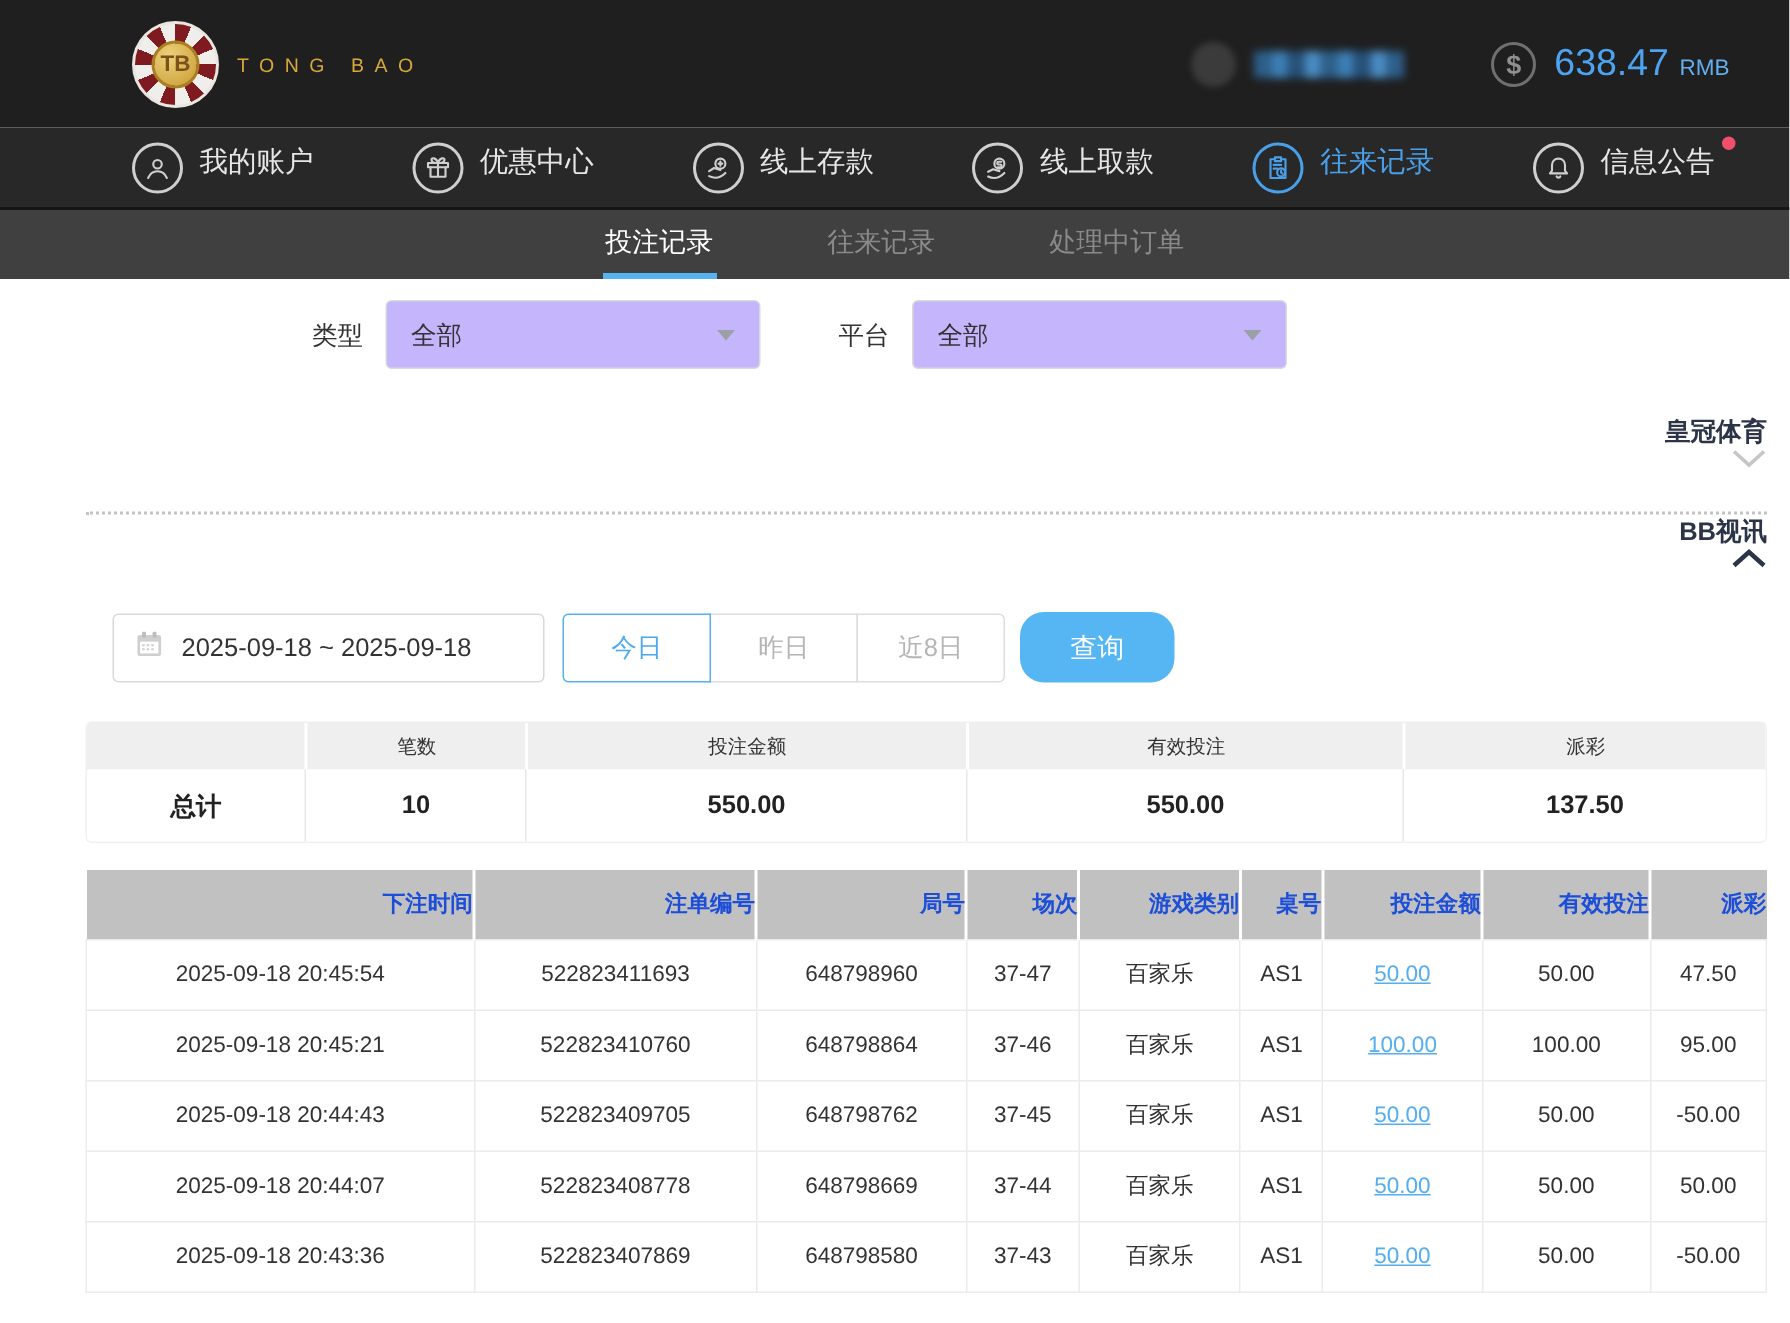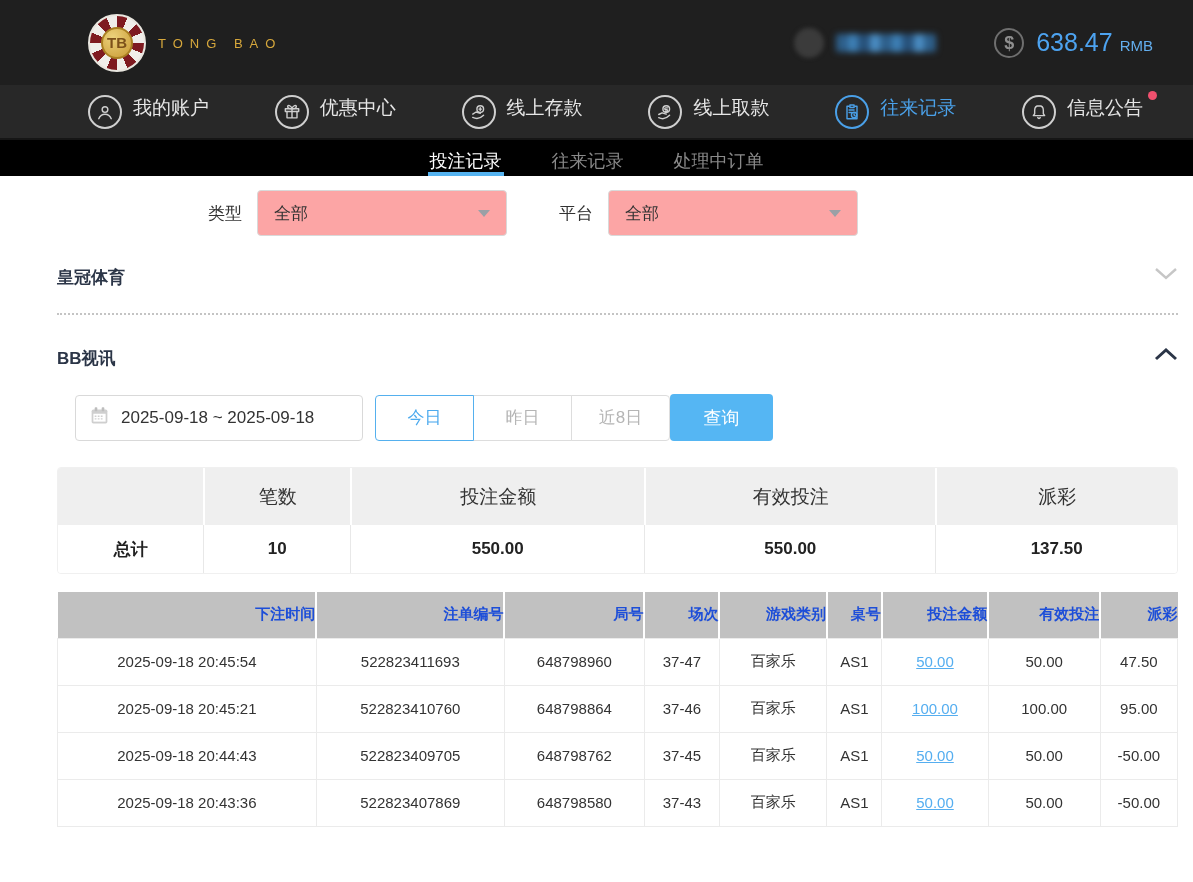--- a/index.html
+++ b/index.html
@@ -38,67 +38,67 @@
     justify-content:space-between; padding:0 50px 0 88px; }
   .nav-item { display:flex; align-items:flex-start; gap:11px; color:#e6e6e6; font-size:19px; cursor:pointer; position:relative; }
   .nav-ico { width:34px; height:34px; border:2px solid #cfcfcf; border-radius:50%;
     display:grid; place-items:center; color:#cfcfcf; }
   .nav-ico svg { stroke:currentColor; fill:none; stroke-width:1.7; stroke-linecap:round; stroke-linejoin:round; }
   .nav-item.active { color:#4aa0e8; }
   .nav-item.active .nav-ico { border-color:#4aa0e8; color:#4aa0e8; }
   .nav-dot { position:absolute; top:-4px; right:-14px; width:9px; height:9px; border-radius:50%; background:#f0506e; }
 
   
-  .tabbar { height:38px; background:#000000; border-top:2px solid #161616;
-    display:flex; justify-content:center; gap:46px; }
+  .tabbar { height:48px; background:#404040; border-top:2px solid #161616;
+    display:flex; justify-content:center; gap:72px; }
   .tab { color:#8a8a8a; font-size:18px; line-height:43px; position:relative; cursor:pointer; padding:0 2px; }
   .tab.active { color:#fff; }
   .tab.active::after { content:""; position:absolute; left:0; right:0; bottom:0; height:4px; background:#55b3f0; }
 
   
   .content { padding:14px 15px 0 57px; }
 
   .filter-row { display:flex; align-items:center; margin-left:151px; }
   .filter-label { font-size:17px; color:#333; margin-right:15px; }
   .selectbox { width:250px; height:46px; border:1px solid #d9d9d9; border-radius:4px;
-    display:flex; align-items:center; padding:0 16px; cursor:pointer; background:#fca5a5; }
+    display:flex; align-items:center; padding:0 16px; cursor:pointer; background:#c4b5fd; }
   .selectbox .val { font-size:17px; color:#333; }
   .caret { margin-left:auto; width:0; height:0; border-left:6px solid transparent;
     border-right:6px solid transparent; border-top:7px solid #9aa0a6; }
   .filter-gap { width:52px; }
 
-  .section-row { display:flex; align-items:flex-start; justify-content:space-between; }
+  .section-row { display:flex; align-items:flex-end; justify-content:space-between;flex-direction:column; }
   .section-title { font-size:17px; font-weight:bold; color:#2b3547; }
   .sec-crown { margin-top:30px; }
   .dotted-div { border-bottom:2px dotted #c4c4c4; margin-top:24px; }
-  .sec-bb { margin-top:32px; }
+  .sec-bb { }
   .chev { cursor:pointer; }
 
   
   .controls { margin-top:24px; display:flex; align-items:center; }
   .pill { height:46px; padding:0 21px; border-radius:23px; background:#fff; font-size:16px;
     display:flex; align-items:center; cursor:pointer; }
   .pill.blue { border:1px solid #55b0ee; color:#3ba4ec; font-weight:bold; }
   .pill.gray { border:1px solid #d9d9d9; color:#999; margin-left:18px; }
   .datebox { margin-left:18px; width:288px; height:46px; border:1px solid #d9d9d9; border-radius:4px;
     display:flex; align-items:center; padding:0 13px; gap:11px; cursor:pointer; }
   .datebox .dval { font-size:17px; color:#333; }
   .quick { display:flex; margin-left:12px; }
   .qbtn { width:99px; height:46px; border:1px solid #ddd; background:#fff; color:#b5b5b5;
     font-size:17px; display:grid; place-items:center; cursor:pointer; margin-left:-1px; }
   .qbtn:first-child { border-radius:4px 0 0 4px; margin-left:0; }
   .qbtn:last-child { border-radius:0 4px 4px 0; }
   .qbtn.active { border:1px solid #55b0ee; color:#4caaee; z-index:2; }
-  .search-btn { width:103px; height:47px; background:#55b6f3; color:#fff;
-    font-size:18px; border:none; border-radius:4px; cursor:pointer; }
+  .search-btn { margin-left:10px; width:103px; height:47px; background:#55b6f3; color:#fff;
+    font-size:18px; border:none; border-radius:16px; cursor:pointer; }
 
   
   .sum-table { margin-top:26px; width:100%; border-collapse:separate; border-spacing:0;
     border-radius:4px; overflow:hidden; border:1px solid #f0f0f0; }
-  .sum-table th { background:#efefef; height:57px; font-size:19px; font-weight:normal; color:#333; text-align:center; }
+  .sum-table th { background:#efefef; height:31px; font-size:13px; font-weight:normal; color:#333; text-align:center; }
   .sum-table th + th { border-left:2px solid #fff; }
   .sum-table td { background:#fff; height:48px; font-size:17px; font-weight:bold; color:#222; text-align:center; }
   .sum-table td + td { border-left:1px solid #e8e8e8; }
 
   
   .data-table { margin-top:18px; width:100%; border-collapse:collapse; }
   .data-table th { background:#c1c1c1; color:#1d4ed8; font-size:15px; font-weight:bold;
     height:46px; text-align:right; }
   .data-table th + th { border-left:2px solid #fff; }
   .data-table td { height:47px; font-size:15px; color:#333; text-align:center;
@@ -330,20 +330,31 @@
         <td>522823409705</td>
         <td>648798762</td>
         <td>37-45</td>
         <td>百家乐</td>
         <td>AS1</td>
         <td><span class="bet-link">50.00</span></td>
         <td>50.00</td>
         <td class="js-neg-check neg">-50.00</td>
       </tr>
       <tr>
+        <td>2025-09-18 20:44:07</td>
+        <td>522823408778</td>
+        <td>648798669</td>
+        <td>37-44</td>
+        <td>百家乐</td>
+        <td>AS1</td>
+        <td><span class="bet-link">50.00</span></td>
+        <td>50.00</td>
+        <td class="js-neg-check">50.00</td>
+      </tr>
+      <tr>
         <td>2025-09-18 20:43:36</td>
         <td>522823407869</td>
         <td>648798580</td>
         <td>37-43</td>
         <td>百家乐</td>
         <td>AS1</td>
         <td><span class="bet-link">50.00</span></td>
         <td>50.00</td>
         <td class="js-neg-check neg">-50.00</td>
       </tr>

